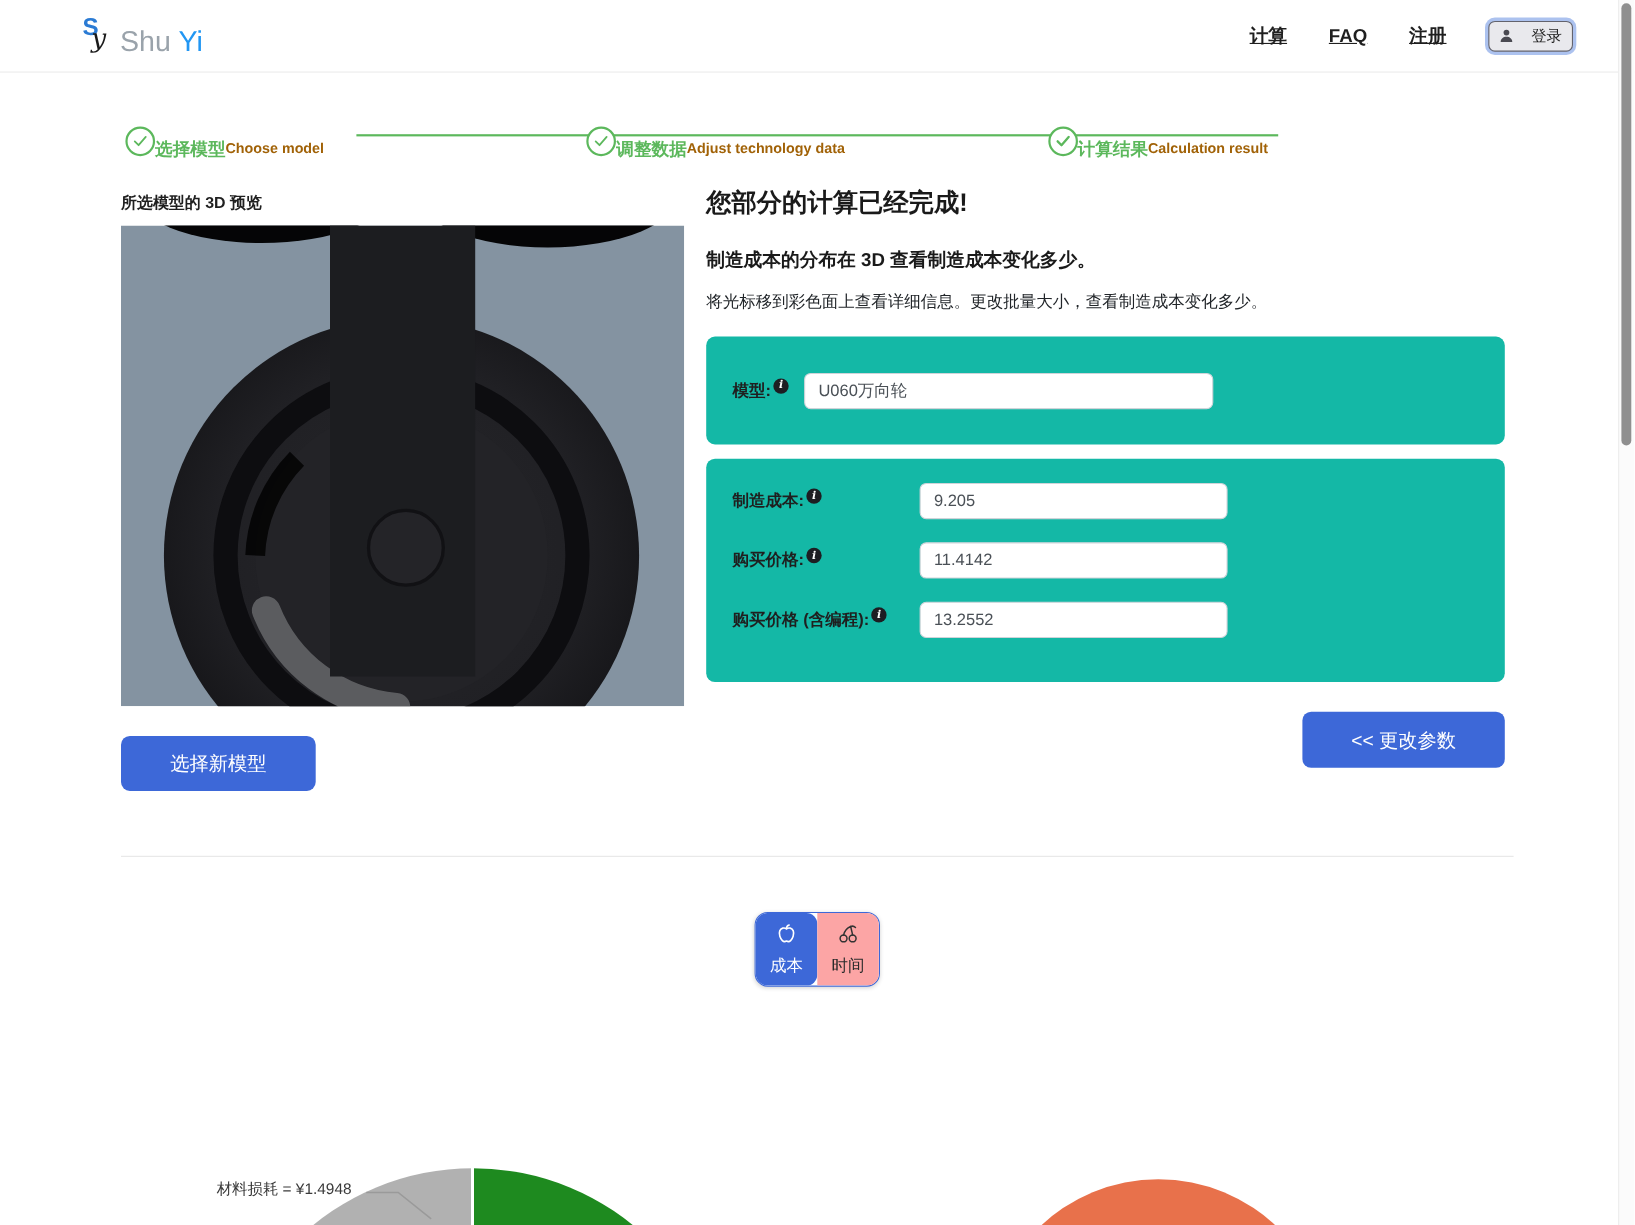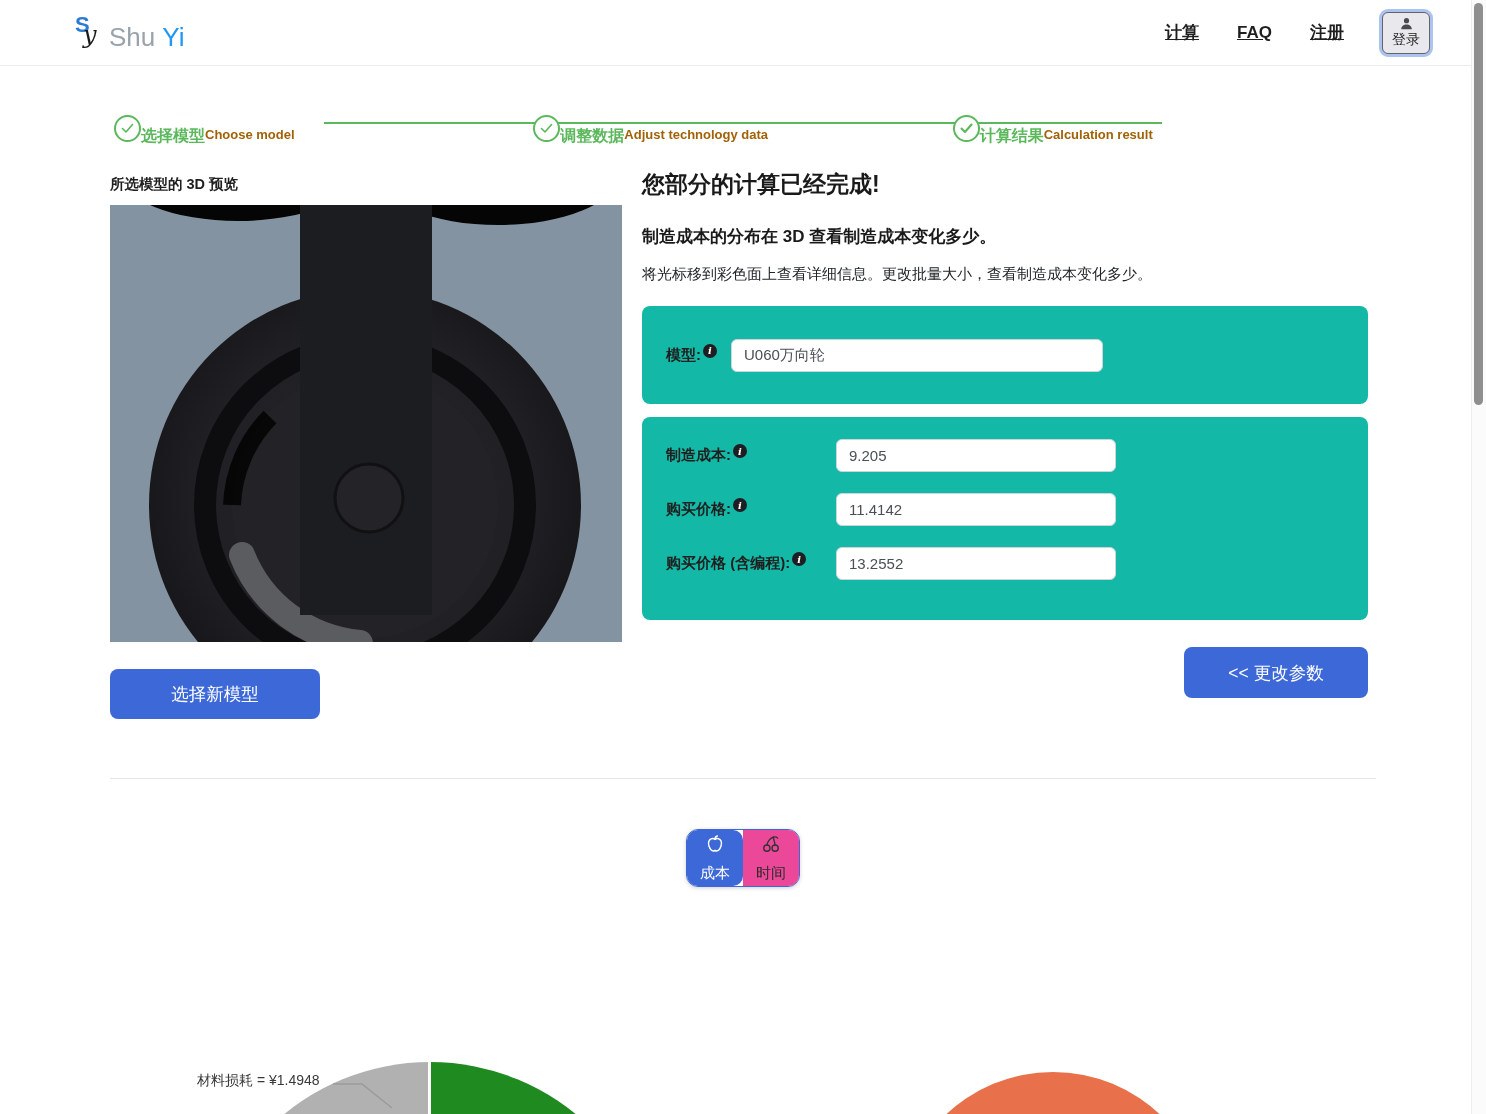--- a/index.html
+++ b/index.html
@@ -12,42 +12,42 @@
             padding:0 56px 0 75px; border-bottom:1px solid #ececec; background:#fff; }
   .logo { display:flex; align-items:baseline; cursor:pointer; }
   .logo .mark { position:relative; width:30px; height:34px; }
   .logo .mark .s { position:absolute; left:0; top:0; font-size:22px; color:#2b7bd4; font-weight:700; }
   .logo .mark .y { position:absolute; left:8px; top:9px; font-size:24px; color:#1a1a1a;
                    font-family:"DejaVu Serif", serif; font-style:italic; }
   .logo .shu { font-size:26px; color:#9aa3ab; font-weight:400; margin-left:4px; }
   .logo .yi  { font-size:26px; color:#2196f3; font-weight:500; margin-left:7px; }
   .nav-right { display:flex; align-items:center; gap:38px; }
   .nav-link { font-size:17px; font-weight:700; color:#1f1f1f; text-decoration:underline; cursor:pointer; }
-  .login-btn { display:flex; align-items:center; gap:1px; background:#e9e9ed; border:1px solid #63636d;
+  .login-btn { display:flex; align-items:center; gap:16px; background:#e9e9ed; border:1px solid #63636d;
                border-radius:6px; padding:4px 9px; font-size:14px; color:#1f1f1f; cursor:pointer;
-               box-shadow:0 0 0 3px rgba(70,120,220,.45);flex-direction:column; }
+               box-shadow:0 0 0 3px rgba(70,120,220,.45); }
   .person-icon svg { display:block; }
 
   
   .stepper { position:relative; width:1258px; margin:44px auto 0; display:flex; }
   .stepper .track { position:absolute; left:16.66%; right:16.66%; top:12px; height:2px; background:#5cb85c; }
   .step { flex:1; display:flex; flex-direction:row; align-items:center; position:relative; z-index:1; }
   .step-circle { width:27px; height:27px; border-radius:50%; border:2px solid #5cb85c; background:#fff;
                  display:flex; align-items:center; justify-content:center; }
   .step-zh { margin-top:16px; font-size:16px; font-weight:700; color:#5cb85c; }
   .step-en { margin-top:11px; font-size:13px; font-weight:700; color:#a16207; }
 
   
   .main { display:flex; padding:0 118px 0 110px; gap:20px; }
   .left-col { width:512px; flex:none; }
   .preview-title { margin:28px 0 11px; font-size:14.5px; font-weight:700; color:#1f1f1f; }
   .preview-box { width:512px; height:437px; display:block; }
   .btn-blue { background:#3d68d8; color:#fff; border:none; border-radius:8px; cursor:pointer;
               font-family:"Liberation Sans", sans-serif; }
-  .choose-new { margin-top:27px; width:210px; height:50px; font-size:17.5px; }
+  .choose-new { margin-top:27px; width:177px; height:50px; font-size:17.5px; }
 
   .right-col { flex:1; min-width:0; }
   .result-h1 { margin-top:22px; font-size:23px; font-weight:700; color:#1a1a1a; }
   .result-h2 { margin-top:25px; font-size:17px; font-weight:700; color:#1a1a1a; }
   .result-hint { margin-top:17px; font-size:15px; color:#212529; }
 
   .card { background:#14b8a6; border-radius:8px; }
   .card-model { margin-top:22px; height:98px; padding:0 24px; display:flex; align-items:center; }
   .card-costs { margin-top:13px; padding:22px 24px 40px; }
   .field-row { display:flex; align-items:center; margin-top:21px; }
@@ -61,24 +61,24 @@
                 font-size:15px; color:#4a5056; font-family:"Liberation Sans", sans-serif; background:#fff; }
   .card-model .text-input { width:372px; margin-left:14px; }
   .card-costs .text-input { width:280px; }
 
   .btn-row { text-align:right; margin-top:27px; }
   .change-params { width:184px; height:51px; font-size:17.5px; }
 
   .divider { border:none; border-top:1px solid #e7e7e7; margin:59px 110px 0; }
 
   
-  .toggle { margin:50px auto 0; width:114px; height:58px; display:flex; border:1.5px solid #3d68d8;
+  .toggle { margin:50px auto 0; width:114px; height:68px; display:flex; border:1.5px solid #3d68d8;
             border-radius:12px; background:#fff; box-shadow:0 1px 4px rgba(0,0,0,.18); overflow:hidden; }
   .toggle-seg { flex:1; display:flex; flex-direction:column; align-items:center; justify-content:center;
-                gap:6px; cursor:pointer; background:#ec4899; border:none; font-family:"Liberation Sans", sans-serif; }
+                gap:6px; cursor:pointer; background:#fca5a5; border:none; font-family:"Liberation Sans", sans-serif; }
   .toggle-seg.active { background:#3d68d8; border-radius:0 10px 10px 0 / 0 10px 10px 0; border-radius:10px; }
   .toggle-seg span.lbl { font-size:15px; color:#2b2b2b; }
   .toggle-seg.active span.lbl { color:#fff; }
 
   
   .pie-left { position:absolute; left:200px; top:1062px; width:460px; height:460px; border-radius:50%;
               background:linear-gradient(90deg,#b1b1b1 0 calc(50% - 2px),#ffffff calc(50% - 2px) calc(50% + 1px),#1e8a1f calc(50% + 1px) 100%); }
   .pie-right { position:absolute; left:897px; top:1072px; width:312px; height:312px; border-radius:50%;
                background:#e8714b; }
   .pie-label { position:absolute; left:197px; top:1072px; font-size:14px; color:#3a3a3a; }

